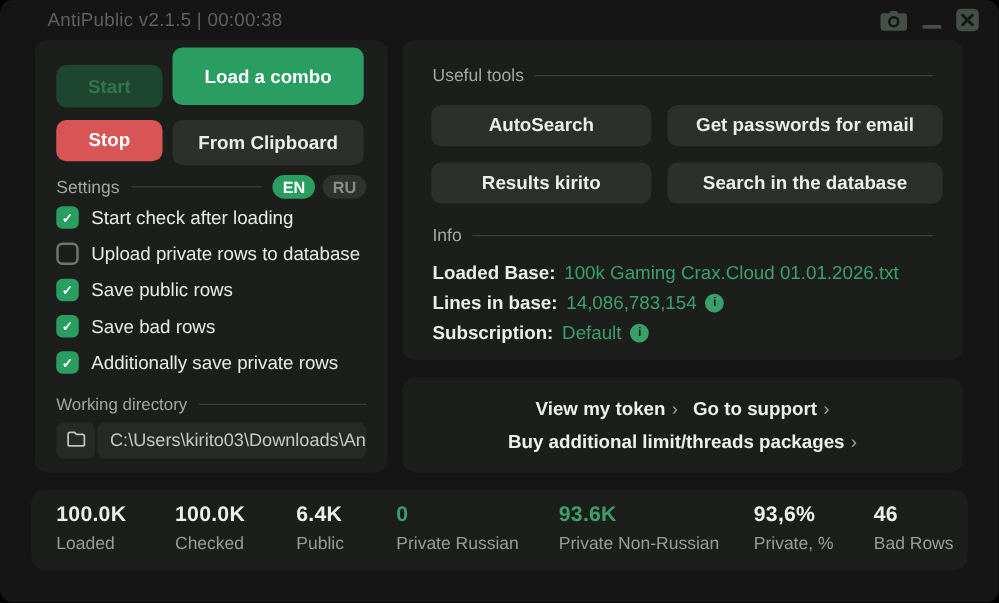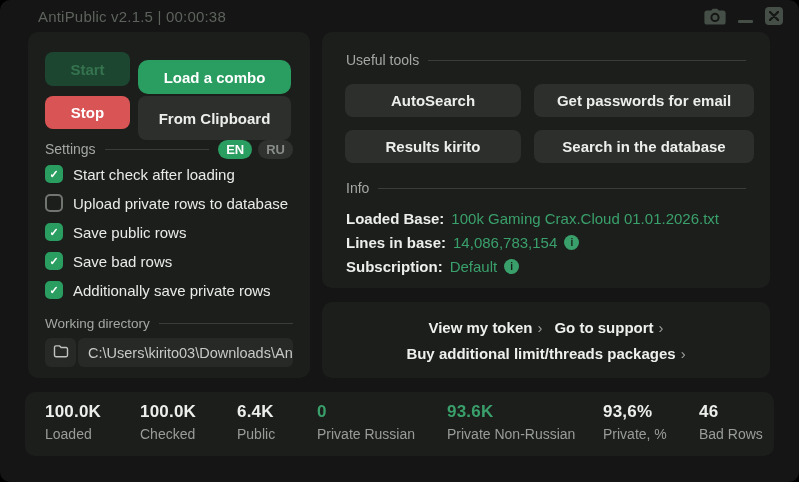--- a/index.html
+++ b/index.html
@@ -25,23 +25,23 @@
   
   .panel { position:absolute; background:#1c1e1c; border-radius:10px; }
   .left-panel  { left:28px;  top:32px;  width:282px; height:346px; }
   .tools-panel { left:322px; top:32px;  width:448px; height:256px; }
   .links-panel { left:322px; top:302px; width:448px; height:76px; }
   .stats-panel { left:25px;  top:392px; width:749px; height:64px; }
 
   
   .btn { border:none; border-radius:8px; font-family:inherit; font-size:15px; font-weight:600; cursor:pointer; position:absolute; }
   .btn-start { left:17px;  top:20px; width:85px;  height:34px; background:#1d4631; color:#35744f; }
-  .btn-load  { left:110px; top:28px; width:153px; height:34px; background:#2a9d61; color:#ffffff;border-radius:10px; }
+  .btn-load  { left:110px; top:6px; width:153px; height:46px; background:#2a9d61; color:#ffffff; }
   .btn-stop  { left:17px;  top:64px; width:85px;  height:33px; background:#d95454; color:#ffffff; }
-  .btn-clip  { left:110px; top:64px; width:153px; height:44px; background:#2c2f2c; color:#eceeec; }
+  .btn-clip  { left:110px; top:64px; width:153px; height:36px; background:#2c2f2c; color:#eceeec; }
 
   .sec-row { display:flex; align-items:center; gap:9px; }
   .sec-label { font-size:14px; color:#a3a8a2; white-space:nowrap; }
   .divider { flex:1; border-top:1px solid #3a3e3a; }
 
   .settings-row { position:absolute; left:17px; right:17px; top:106px; height:22px; }
   .pill { font-size:13px; font-weight:700; border-radius:12px; padding:3px 8px; line-height:1; cursor:pointer; }
   .pill-en { background:#2a9d61; color:#ffffff; }
   .pill-ru { background:#2f322f; color:#898e89; margin-left:-3px; }
 

